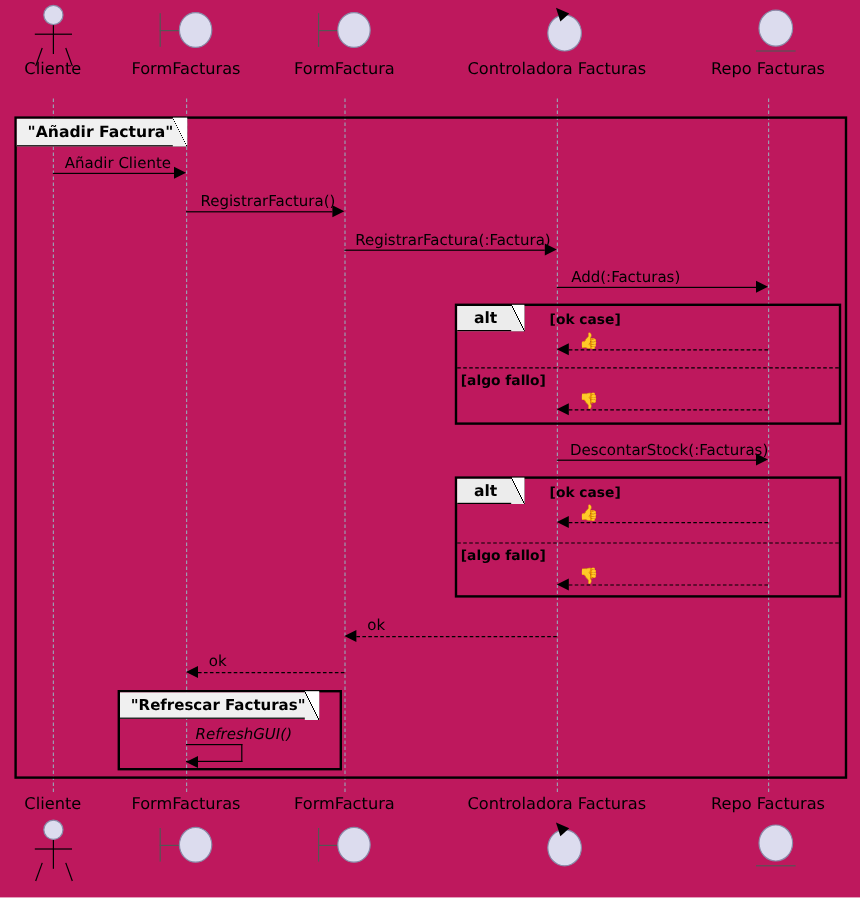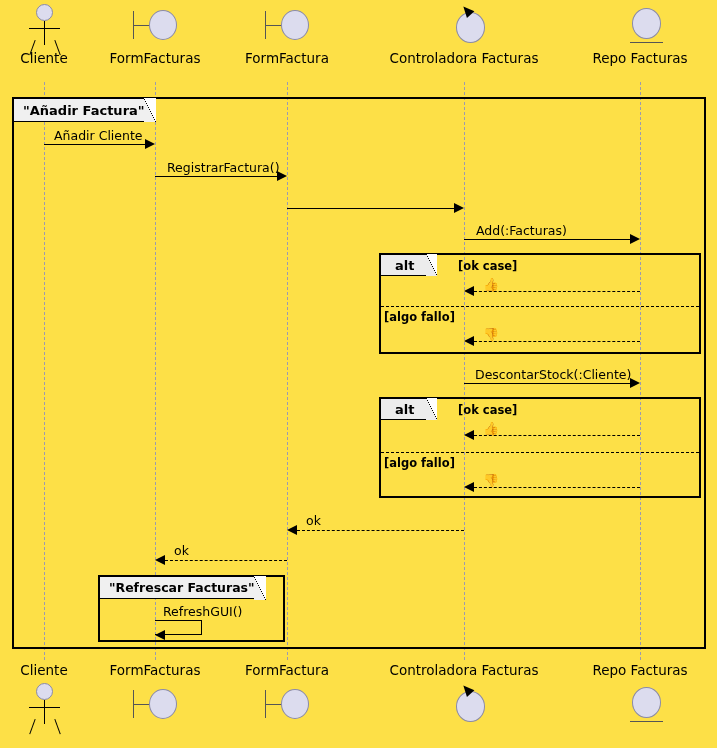--- a/index.html
+++ b/index.html
@@ -5,21 +5,21 @@
   * { box-sizing: border-box; }
   html, body {
     margin: 0; padding: 0;
     background: #ffffff;
     font-family: "DejaVu Sans", sans-serif;
   }
   #canvas {
     position: relative;
     width: 717px;
     height: 748px;
-    background: #fde047;
+    background: #be185d;
     overflow: hidden;
   }
   .participant {
     position: absolute;
     width: 160px;
     text-align: center;
   }
   .participant .plabel {
     font-size: 13.5px;
     color: #000;
@@ -267,20 +267,21 @@
   </div>
 
   <div class="msg-label" style="left:54px; top:128px;">Añadir Cliente</div>
   <div class="msg-line" style="left:44px; top:144px; width:101px;"></div>
   <div class="arrowhead arrow-right" style="left:145px; top:139px;"></div>
 
   <div class="msg-label" style="left:167px; top:160px;">RegistrarFactura()</div>
   <div class="msg-line" style="left:155px; top:176px; width:122px;"></div>
   <div class="arrowhead arrow-right" style="left:277px; top:171px;"></div>
 
+  <div class="msg-label" style="left:296px; top:192px;">RegistrarFactura(:Factura)</div>
   <div class="msg-line" style="left:287px; top:208px; width:167px;"></div>
   <div class="arrowhead arrow-right" style="left:454px; top:203px;"></div>
 
   <div class="msg-label" style="left:476px; top:223px;">Add(:Facturas)</div>
   <div class="msg-line" style="left:464px; top:239px; width:166px;"></div>
   <div class="arrowhead arrow-right" style="left:630px; top:234px;"></div>
 
   <div class="altbox" style="left:379px; top:253px; width:322px; height:101px;"></div>
   <div class="alt-tab" style="left:381px; top:255px;">
     <span>alt</span>
@@ -288,21 +289,21 @@
   <div class="guard" style="left:458px; top:259px;">[ok case]</div>
   <div class="emoji-label" style="left:483px; top:278px;">👍</div>
   <div class="msg-line dashed" style="left:474px; top:291px; width:166px;"></div>
   <div class="arrowhead arrow-left" style="left:464px; top:286px;"></div>
   <div class="alt-divider" style="left:381px; top:306px; width:318px;"></div>
   <div class="guard" style="left:384px; top:310px;">[algo fallo]</div>
   <div class="emoji-label" style="left:483px; top:328px;">👎</div>
   <div class="msg-line dashed" style="left:474px; top:341px; width:166px;"></div>
   <div class="arrowhead arrow-left" style="left:464px; top:336px;"></div>
 
-  <div class="msg-label" style="left:475px; top:367px;">DescontarStock(:Cliente)</div>
+  <div class="msg-label" style="left:475px; top:367px;">DescontarStock(:Facturas)</div>
   <div class="msg-line" style="left:464px; top:383px; width:166px;"></div>
   <div class="arrowhead arrow-right" style="left:630px; top:378px;"></div>
 
   <div class="altbox" style="left:379px; top:397px; width:322px; height:101px;"></div>
   <div class="alt-tab" style="left:381px; top:399px;">
     <span>alt</span>
   </div>
   <div class="guard" style="left:458px; top:403px;">[ok case]</div>
   <div class="emoji-label" style="left:483px; top:422px;">👍</div>
   <div class="msg-line dashed" style="left:474px; top:435px; width:166px;"></div>
@@ -319,21 +320,21 @@
 
   <div class="msg-label" style="left:174px; top:543px;">ok</div>
   <div class="msg-line dashed" style="left:165px; top:560px; width:122px;"></div>
   <div class="arrowhead arrow-left" style="left:155px; top:555px;"></div>
 
   <div class="frame" style="left:98px; top:575px; width:187px; height:67px;"></div>
   <div class="frame-tab" style="left:100px; top:577px; height:22px; font-size:12.5px;">
     <span>"Refrescar Facturas"</span>
   </div>
 
-  <div class="msg-label" style="left:163px; top:604px;">RefreshGUI()</div>
+  <div class="msg-label" style="left:163px; top:604px;font-style:italic;">RefreshGUI()</div>
   <div class="self-msg" style="left:155px; top:620px; width:47px;"></div>
   <div class="arrowhead arrow-left" style="left:155px; top:630px;"></div>
 
   <div class="participant" style="left:-36px; top:662px;">
     <div class="plabel">Cliente</div>
     <div class="icon-wrap" style="margin-top:3px;">
       <div class="actor-head"></div>
         <div class="actor-body"></div>
       <div class="actor-arms"></div>
         <div class="actor-leg-l"></div>

